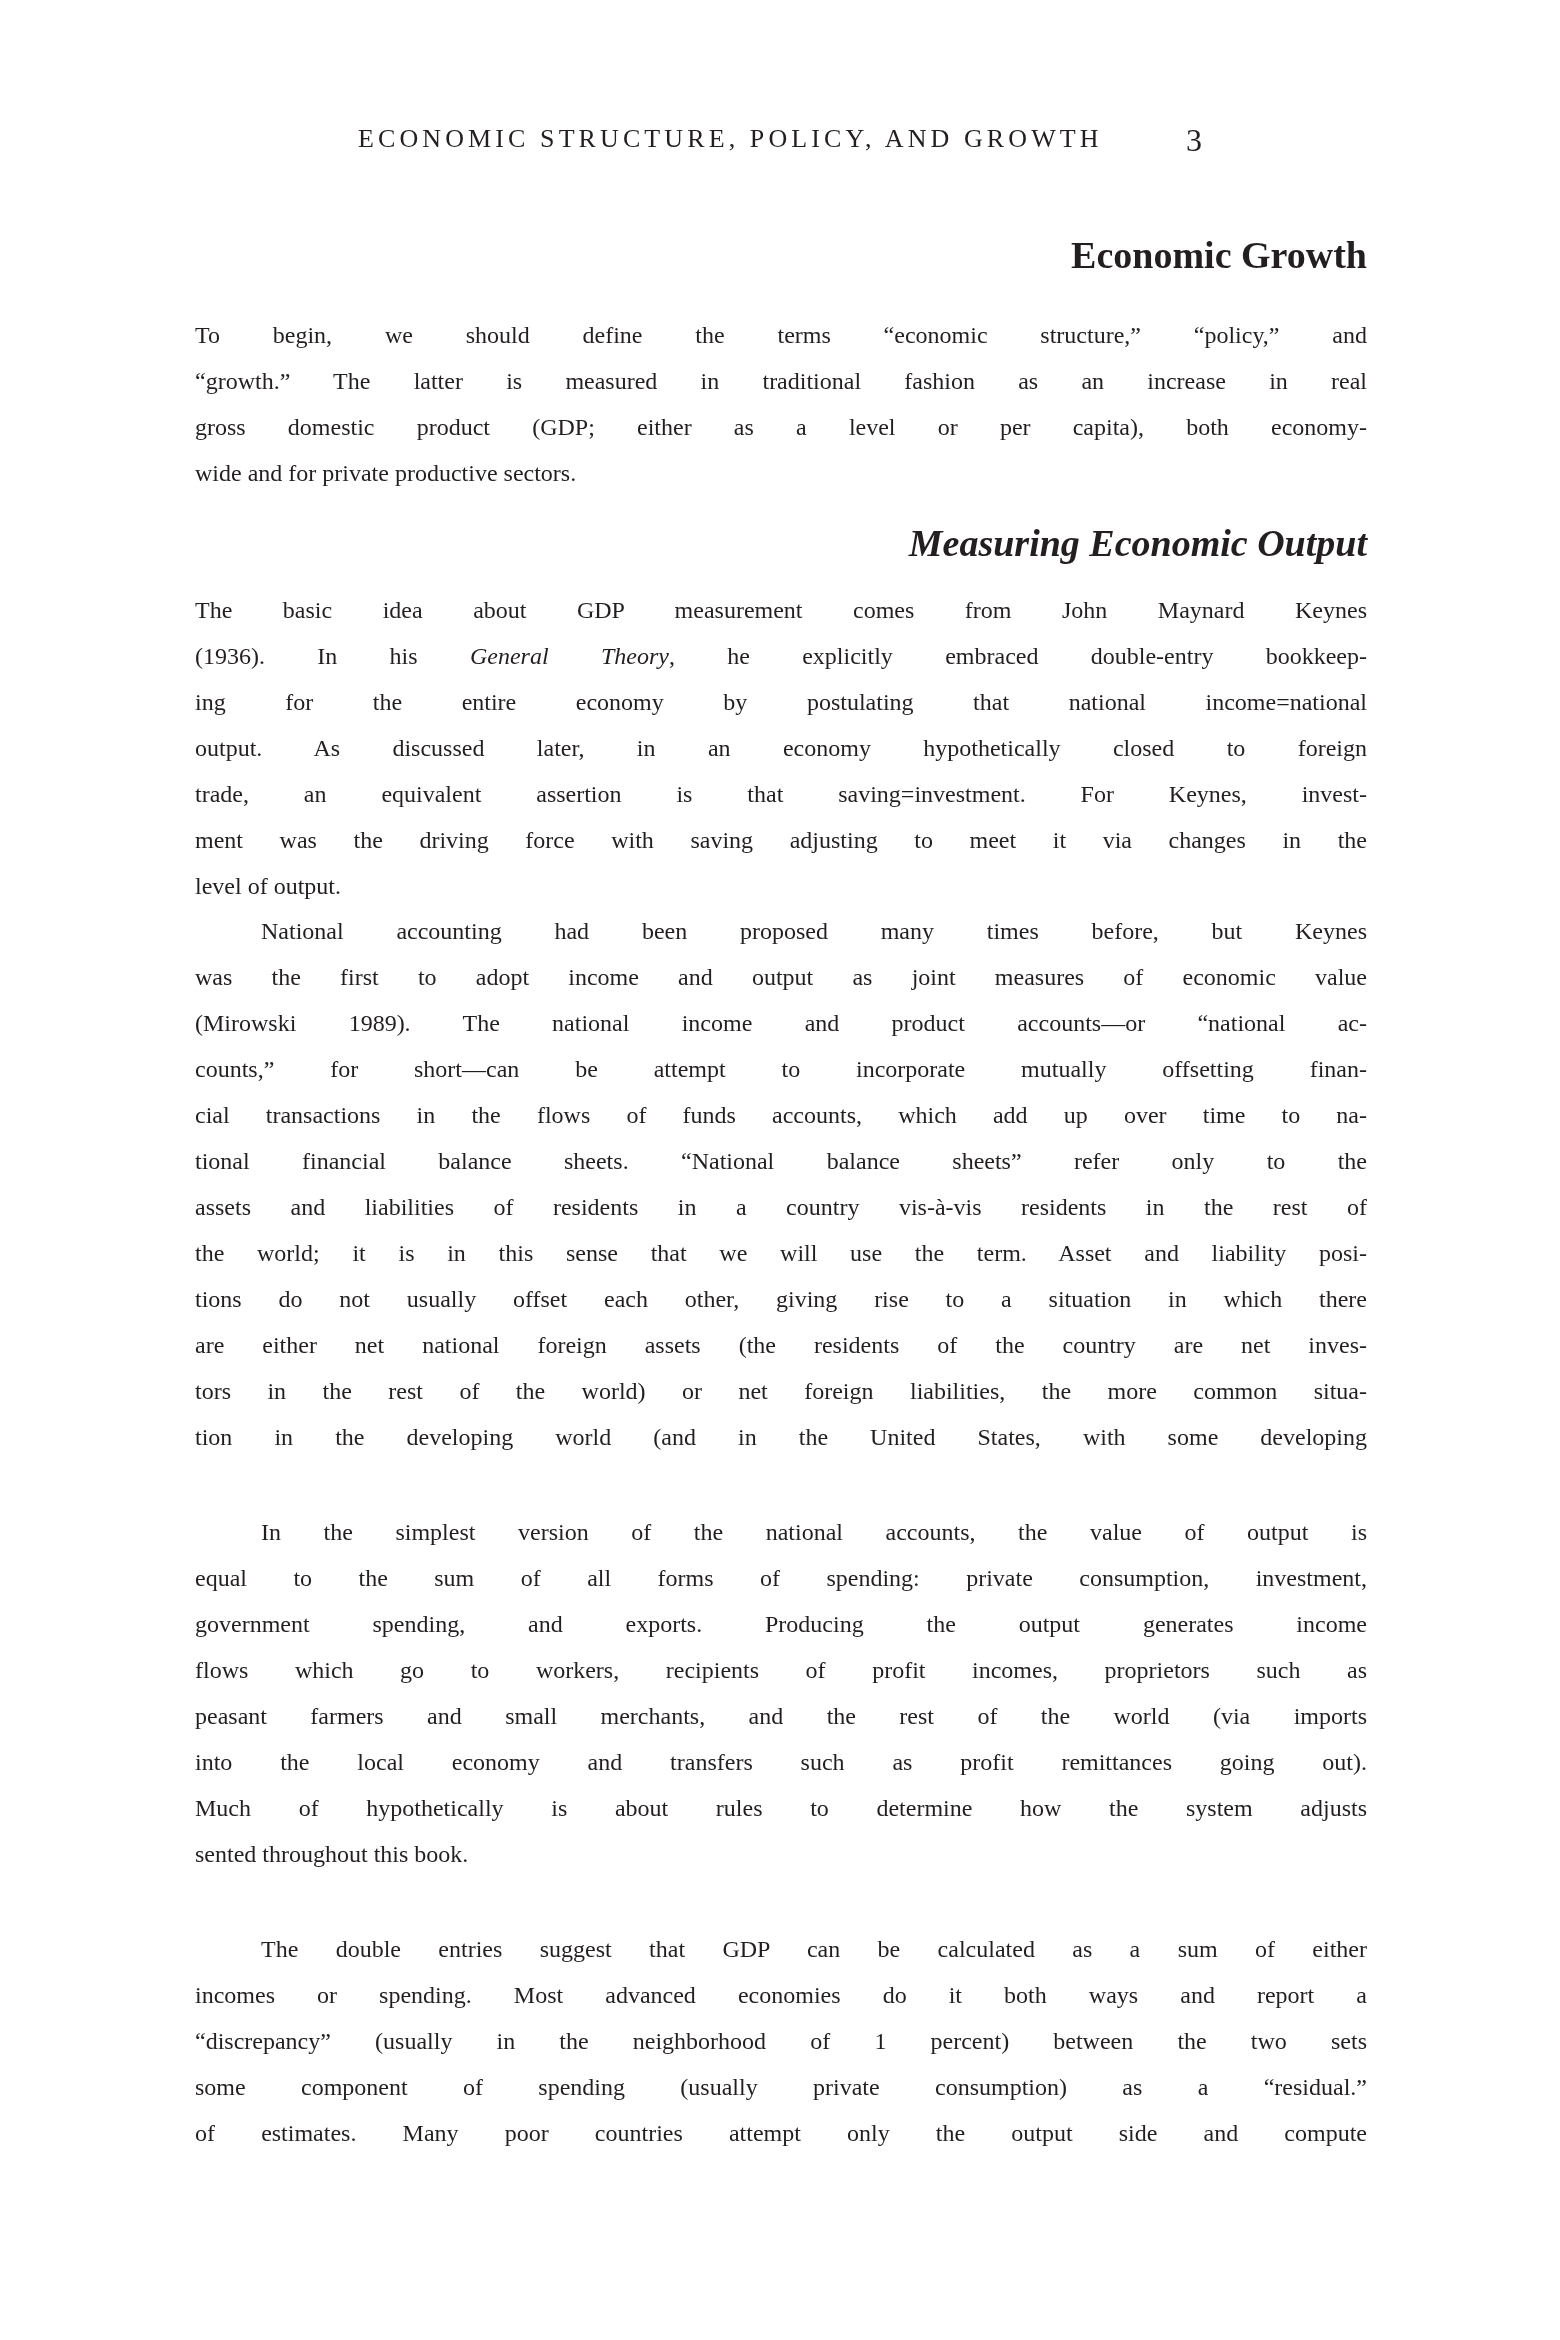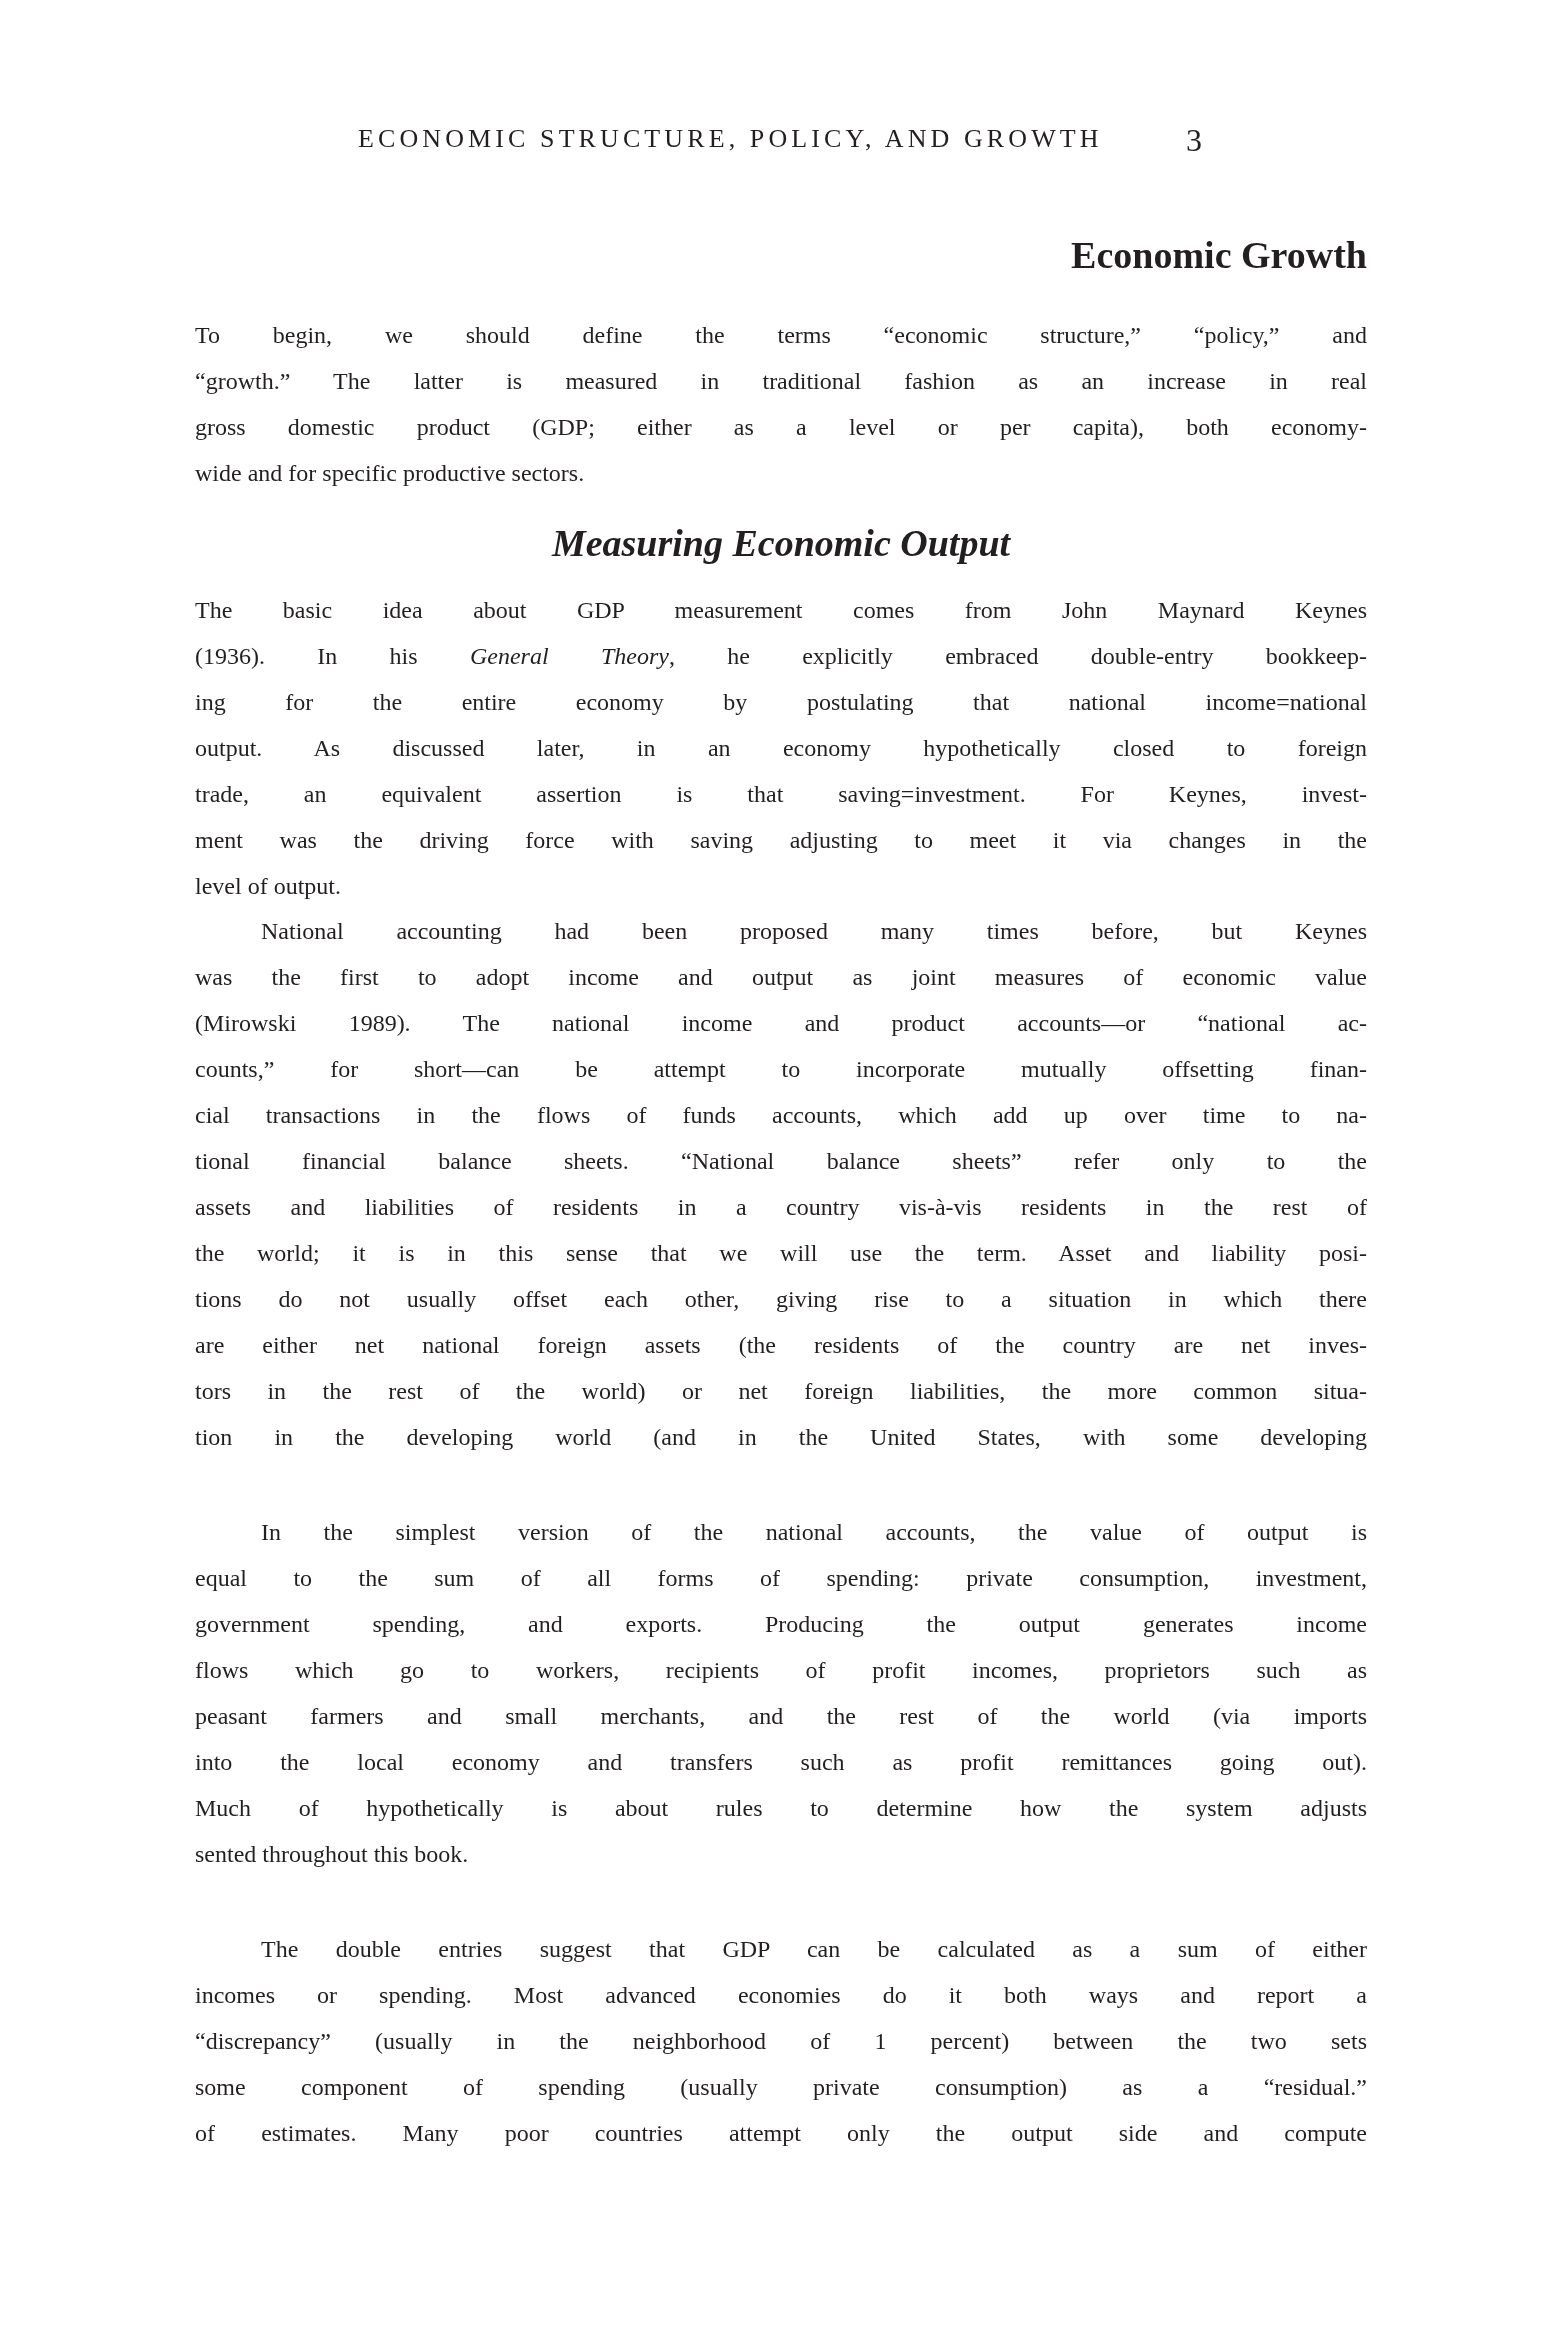--- a/index.html
+++ b/index.html
@@ -47,21 +47,21 @@
     width: 1172px;
     text-align: right;
     font-size: 38px;
     font-weight: bold;
   }
   .subsection-heading {
     position: absolute;
     top: 521px;
     left: 195px;
     width: 1172px;
-    text-align: center;
+    text-align: right;
     font-size: 38px;
     font-weight: bold;
     font-style: italic;
   }
   .line {
     display: block;
     height: 46px;
     line-height: 46px;
     font-size: 24px;
     text-align: justify;
@@ -89,21 +89,21 @@
 
   <div class="running-head">ECONOMIC STRUCTURE, POLICY, AND GROWTH</div>
   <div class="page-number">3</div>
 
   <h2 class="section-heading" style="margin:0;">Economic Growth</h2>
 
   <div class="text-block" id="para-1">
     <span class="line">To begin, we should define the terms “economic structure,” “policy,” and</span>
     <span class="line">“growth.” The latter is measured in traditional fashion as an increase in real</span>
     <span class="line">gross domestic product (GDP; either as a level or per capita), both economy-</span>
-    <span class="line last">wide and for specific productive sectors.</span>
+    <span class="line last">wide and for private productive sectors.</span>
   </div>
 
   <h3 class="subsection-heading" style="margin:0;">Measuring Economic Output</h3>
 
   <div class="text-block" id="para-2">
     <span class="line">The basic idea about GDP measurement comes from John Maynard Keynes</span>
     <span class="line"><span>(1936). In his </span><em>General Theory</em><span>, he explicitly embraced double-entry bookkeep-</span></span>
     <span class="line">ing for the entire economy by postulating that national income=national</span>
     <span class="line">output. As discussed later, in an economy hypothetically closed to foreign</span>
     <span class="line">trade, an equivalent assertion is that saving=investment. For Keynes, invest-</span>

